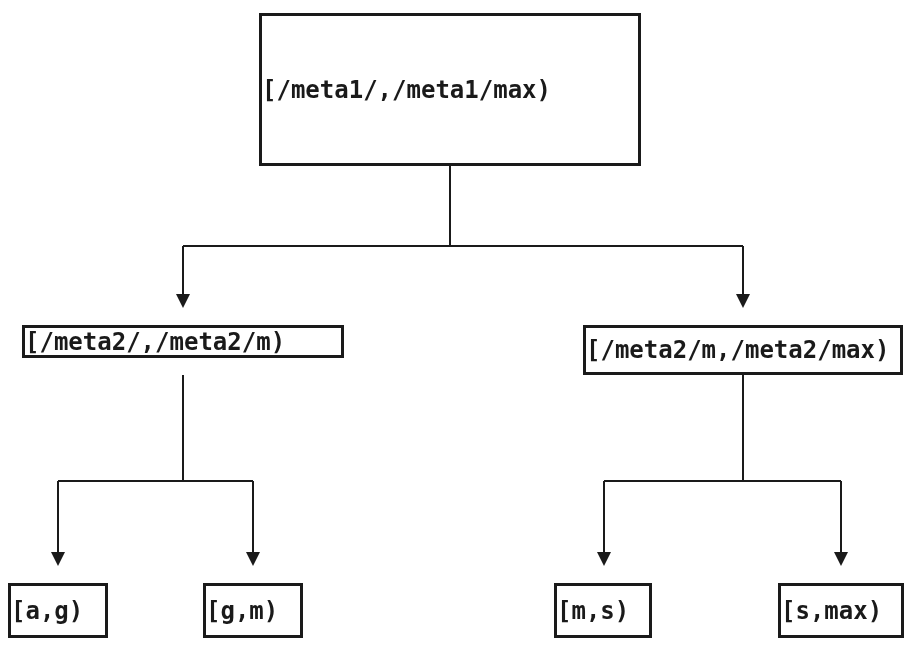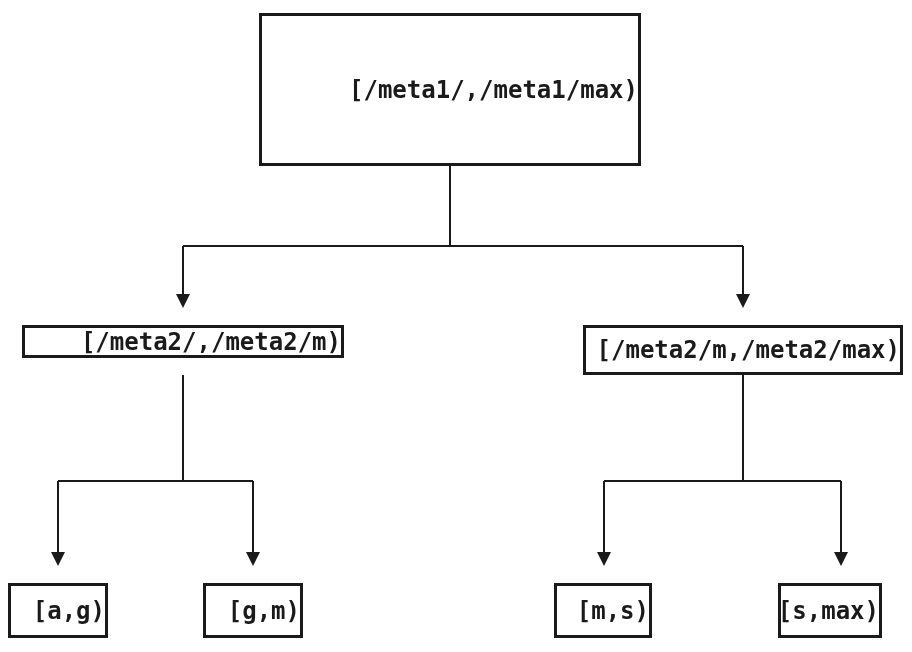--- a/index.html
+++ b/index.html
@@ -28,35 +28,35 @@
     fill: var(--line, #1a1a1a);
     stroke: none;
   }
   .node {
     position: absolute;
     box-sizing: border-box;
     border: 3px solid var(--line, #1a1a1a);
     background: var(--nodefill, #ffffff);
     display: flex;
     align-items: center;
-    justify-content: flex-end;
+    justify-content: flex-start;
   }
   .node-label {
     font-size: 24px;
     font-weight: 700;
     color: var(--text, #1a1a1a);
     white-space: nowrap;
   }
   .node-root        { left: 259px; top: 13px;  width: 382px; height: 153px; }
   .node-child-left  { left: 22px;  top: 325px; width: 322px; height: 33px;  }
   .node-child-right { left: 583px; top: 325px; width: 320px; height: 50px;  }
-  .node-leaf-ag     { left: 8px;   top: 583px; width: 100px; height: 55px; padding-left: 14px;  }
+  .node-leaf-ag     { left: 8px;   top: 583px; width: 100px; height: 55px;  }
   .node-leaf-gm     { left: 203px; top: 583px; width: 100px; height: 55px;  }
   .node-leaf-ms     { left: 554px; top: 583px; width: 98px; height: 55px;  }
-  .node-leaf-smax   { left: 778px; top: 583px; width: 104px; height: 55px;  }
+  .node-leaf-smax   { left: 778px; top: 583px; width: 126px; height: 55px;  }
 </style>
 </head>
 <body>
 
 <div class="canvas">
 
   <svg class="edges" width="912" height="652" viewBox="0 0 912 652" xmlns="http://www.w3.org/2000/svg">
 
     <g>
       <path class="edge" d="M450,166 V246 M183,246 H743 M183,246 V295 M743,246 V295"></path>

